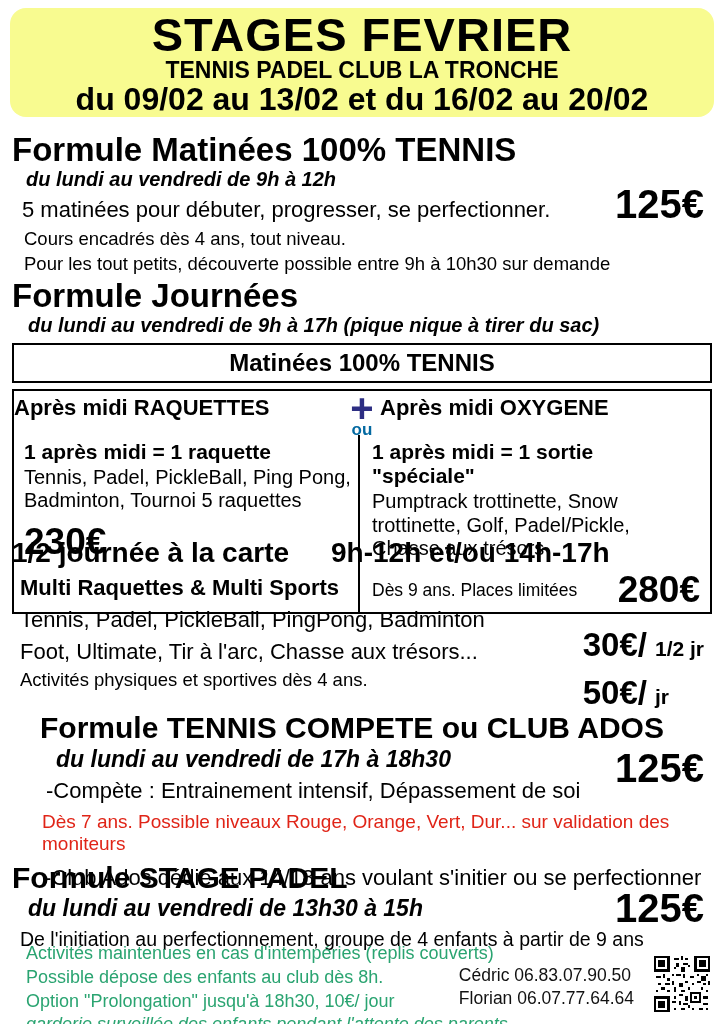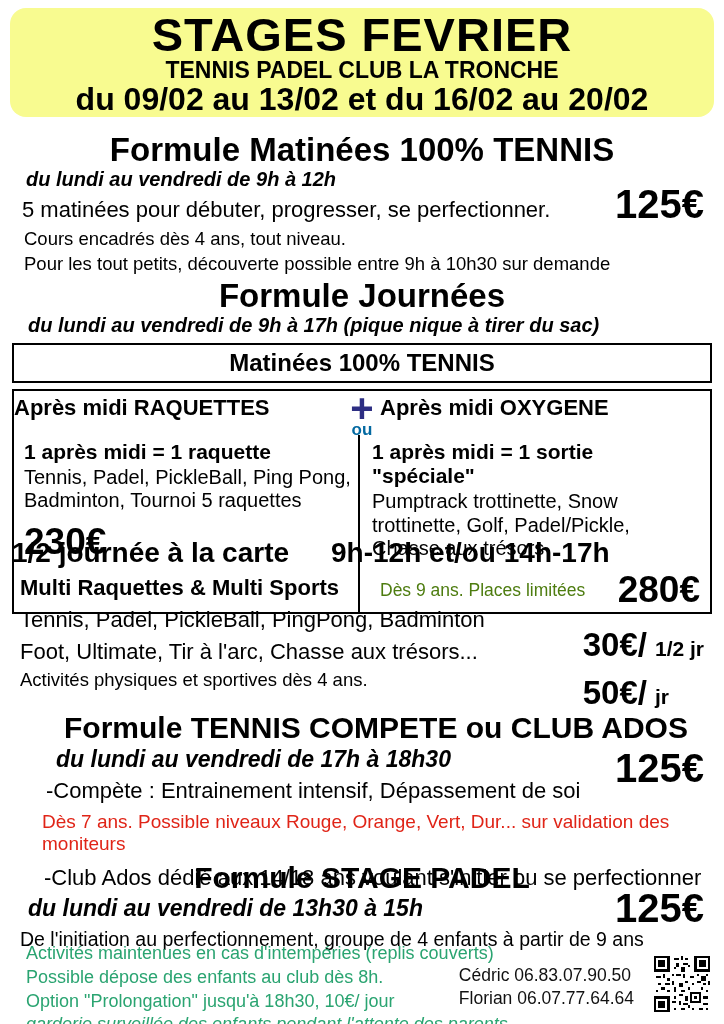--- a/index.html
+++ b/index.html
@@ -14,21 +14,21 @@
   .banner {
     position:absolute; top:8px; left:10px; right:10px; height:109px;
     background:#f8fb90; border-radius:16px; text-align:center; padding-top:3px;
   }
   .banner-title { font-size:47px; font-weight:900; line-height:1.0; letter-spacing:1px; }
   .banner-sub   { font-size:23px; font-weight:700; line-height:1.05; }
   .banner-dates { font-size:32px; font-weight:900; line-height:1.1; }
 
   
   .section { position:absolute; left:0; right:0; padding:0 12px; }
-  .sec-title { font-weight:900; line-height:1.08;text-align:center; }
+  .sec-title { font-weight:900; line-height:1.08; }
   .schedule  { font-weight:700; font-style:italic; }
   .price-lg  { position:absolute; font-size:40px; font-weight:900; line-height:1; }
 
   
   .s1 { top:132px; }
   .s1 .sec-title { font-size:33px; }
   .s1 .schedule  { font-size:20px; padding-left:14px; }
   .s1 .l1 { font-size:22px; padding-left:10px; margin-top:6px; }
   .s1 .l2 { font-size:18.5px; padding-left:12px; margin-top:5px; }
   .s1 .l3 { font-size:18.5px; padding-left:12px; margin-top:3px; }
@@ -47,21 +47,21 @@
   .jt-col-title { flex:1; text-align:left; font-size:22px; font-weight:900; line-height:1.1; }
   .plus-stack { width:36px; display:flex; flex-direction:column; align-items:center; margin-top:-3px; }
   .plus-glyph { font-size:40px; font-weight:900; color:#2d2e83; line-height:0.75; }
   .ou-label   { font-size:17px; font-weight:700; color:#0369a1; line-height:1; margin-top:-2px; }
   .jt-body { display:flex; margin-top:2px; }
   .jt-col { flex:1; padding:0 10px; }
   .jt-sub { font-size:21px; font-weight:700; line-height:1.15; }
   .jt-detail { font-size:20px; line-height:1.18; margin-top:2px; }
   .jt-price-row { display:flex; justify-content:space-between; align-items:flex-end; margin-top:12px; }
   .jt-note { font-size:17.5px; padding-bottom:5px; }
-  .jt-note.red { color:#4d7c0f;margin-left:8px; }
+  .jt-note.red { color:#000000; }
   .jt-price { font-size:37px; font-weight:900; line-height:0.9; }
   .jt-divider { position:absolute; top:44px; bottom:0; left:49.4%; width:2px; background:#000; }
 
   
   .s3 { top:538px; }
   .s3 .sec-title { font-size:36px; }
   .s3 .subrow { font-size:28px; font-weight:900; line-height:1.05; display:flex; }
   .s3 .subrow .gap { width:42px; }
   .s3 .multi { font-size:22px; font-weight:900; margin-top:8px; padding-left:8px; }
   .s3 .l1, .s3 .l2 { font-size:22px; padding-left:8px; margin-top:6px; }

